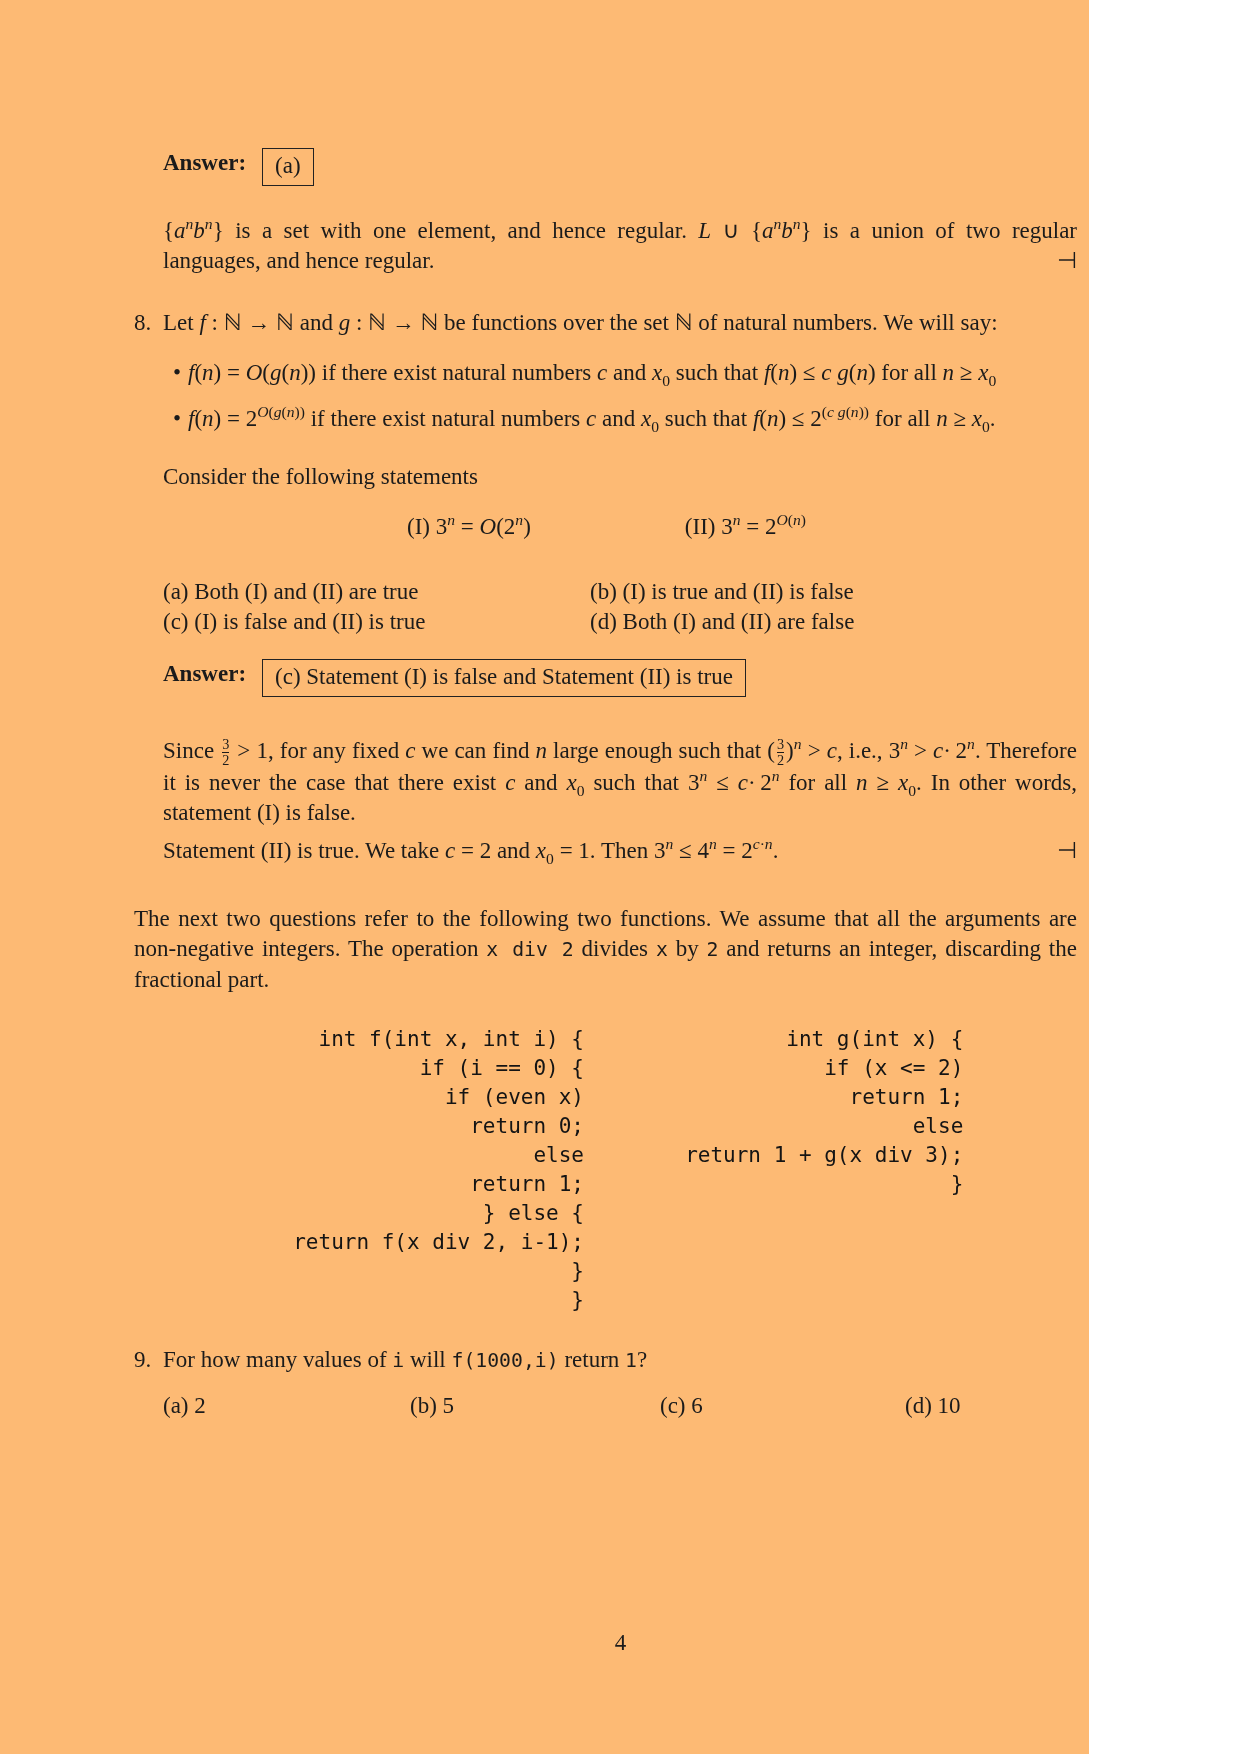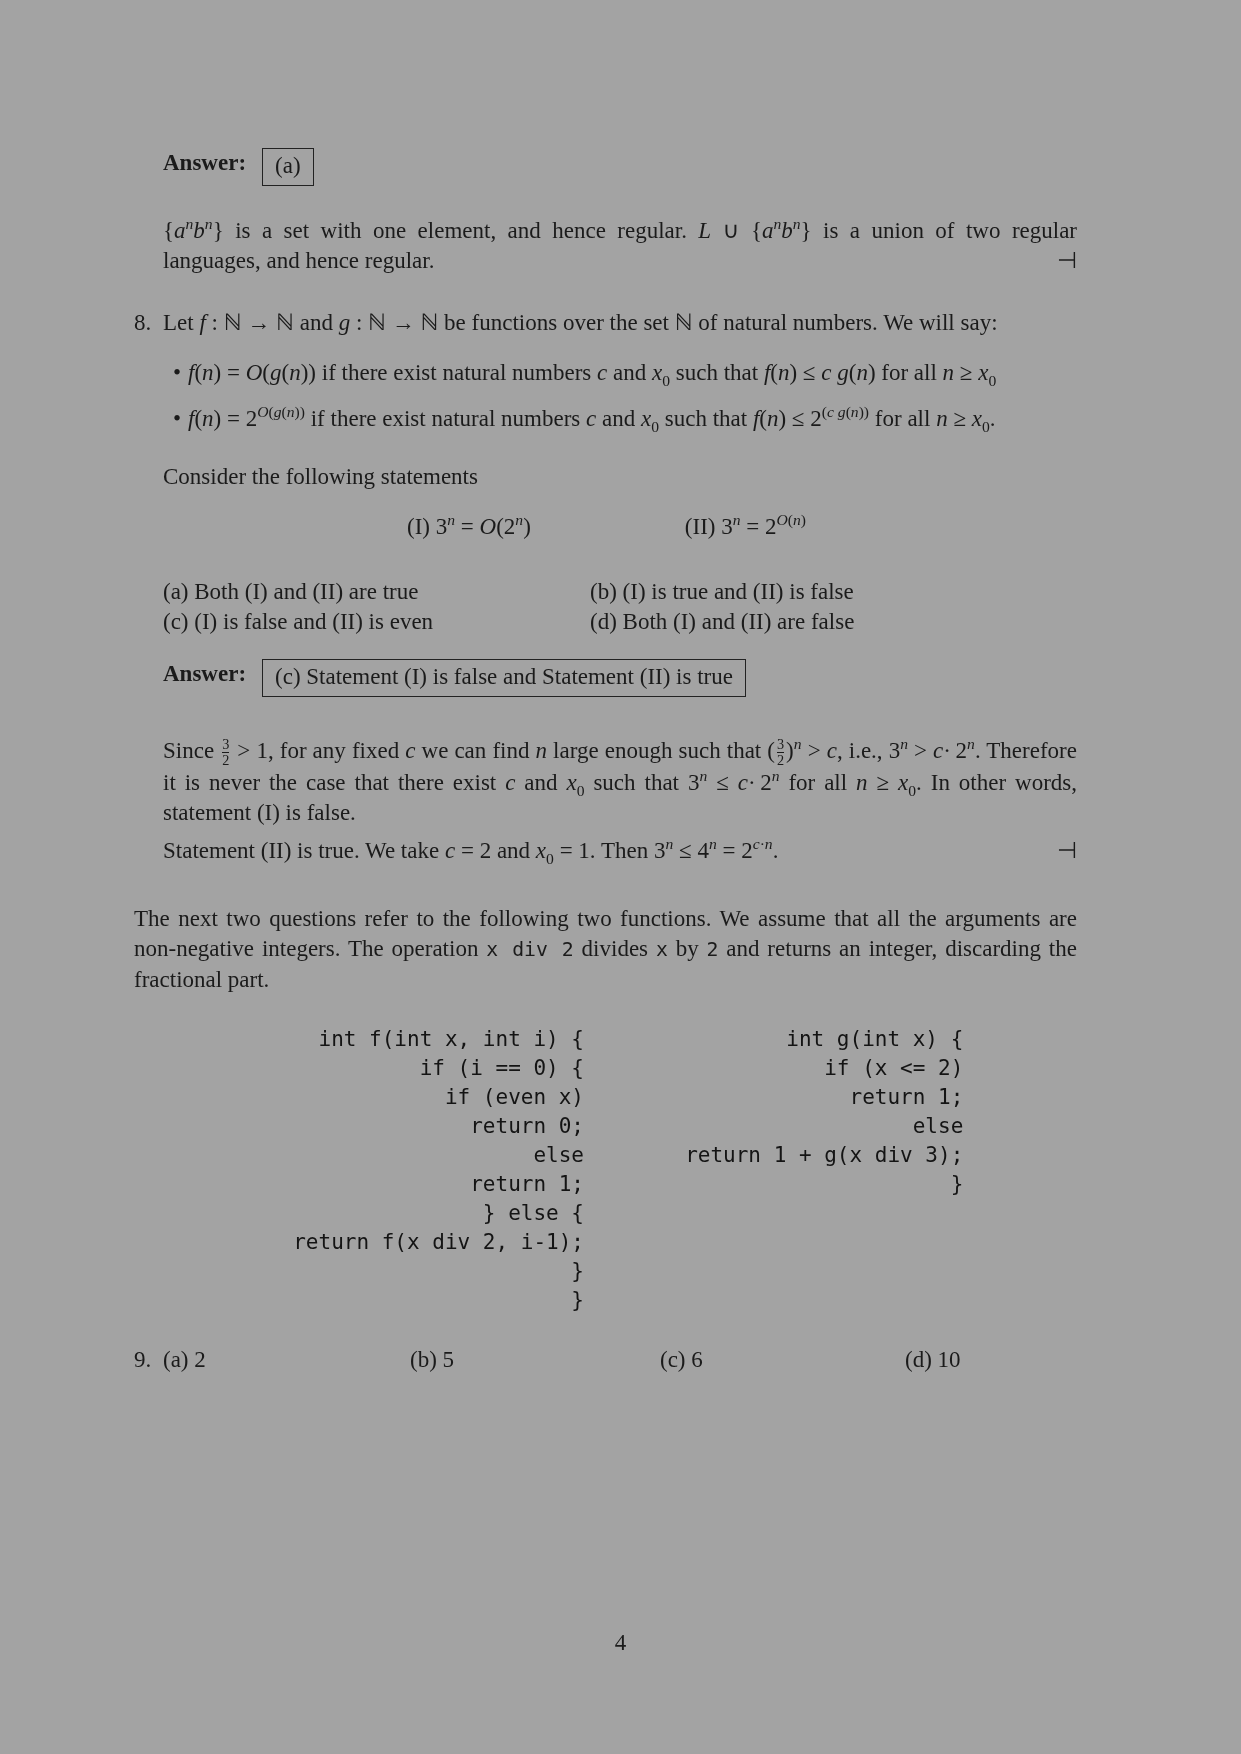--- a/index.html
+++ b/index.html
@@ -1,17 +1,17 @@
 <!DOCTYPE html>
 <html><head>
 <meta charset="utf-8">
 <style>
   html,body{margin:0;padding:0;background:#ffffff;}
   .page{
-    position:relative;width:1241px;height:1754px;background:#a3a3a3;
+    position:relative;width:1089px;height:1754px;background:#fdba74;
     font-family:"Liberation Serif",serif;font-size:23px;line-height:30px;
     color:#1b1b1b;overflow:hidden;
   }
   .content{position:absolute;left:134px;top:0;width:943px;}
   p{margin:0;}
   .bold{font-weight:700;}
   .indent{margin-left:29px;}
   .just{text-align:justify;}
   sup{font-size:0.68em;line-height:0;}
   sub{font-size:0.68em;line-height:0;}
@@ -76,21 +76,21 @@
           <li class="just"><i>f</i>(<i>n</i>) = 2<sup><i>O</i>(<i>g</i>(<i>n</i>))</sup> if there exist natural numbers <i>c</i> and <i>x</i><sub>0</sub> such that <i>f</i>(<i>n</i>) ≤ 2<sup>(<i>c g</i>(<i>n</i>))</sup> for all <i>n</i> ≥ <i>x</i><sub>0</sub>.</li>
         </ul>
         <p class="consider">Consider the following statements</p>
         <div class="stmt-row">
           <span class="stmt-I">(I) 3<sup><i>n</i></sup> = <i>O</i>(2<sup><i>n</i></sup>)</span>
           <span class="stmt-II">(II) 3<sup><i>n</i></sup> = 2<sup><i>O</i>(<i>n</i>)</sup></span>
         </div>
         <div class="opt-grid">
           <span>(a) Both (I) and (II) are true</span>
           <span>(b) (I) is true and (II) is false</span>
-          <span>(c) (I) is false and (II) is even</span>
+          <span>(c) (I) is false and (II) is true</span>
           <span>(d) Both (I) and (II) are false</span>
         </div>
         <div class="answer-row answer-row2">
           <span class="bold">Answer:</span>
           <span class="answer-box">(c) Statement (I) is false and Statement (II) is true</span>
         </div>
         <p class="just expl1">Since <span class="frac"><span class="num">3</span><span class="den">2</span></span> &gt; 1, for any fixed <i>c</i> we can find <i>n</i> large enough such that (<span class="frac"><span class="num">3</span><span class="den">2</span></span>)<sup><i>n</i></sup> &gt; <i>c</i>, i.e., 3<sup><i>n</i></sup> &gt; <i>c</i>· 2<sup><i>n</i></sup>. Therefore it is never the case that there exist <i>c</i> and <i>x</i><sub>0</sub> such that 3<sup><i>n</i></sup> ≤ <i>c</i>· 2<sup><i>n</i></sup> for all <i>n</i> ≥ <i>x</i><sub>0</sub>. In other words, statement (I) is false.</p>
         <p class="just expl2">Statement (II) is true. We take <i>c</i> = 2 and <i>x</i><sub>0</sub> = 1. Then 3<sup><i>n</i></sup> ≤ 4<sup><i>n</i></sup> = 2<sup><i>c</i>·<i>n</i></sup>.<span class="qed">⊣</span></p>
       </div>
     </div>
@@ -112,20 +112,21 @@
     if (x &lt;= 2)
         return 1;
     else
         return 1 + g(x div 3);
 }</pre>
     </div>
 
     <div class="qitem q9">
       <span class="qnum">9.</span>
       <div class="qbody">
+        <p>For how many values of <span class="mono">i</span> will <span class="mono">f(1000,i)</span> return <span class="mono">1</span>?</p>
         <div class="opt-grid9">
           <span>(a) 2</span>
           <span>(b) 5</span>
           <span>(c) 6</span>
           <span>(d) 10</span>
         </div>
       </div>
     </div>
 
   </div>

